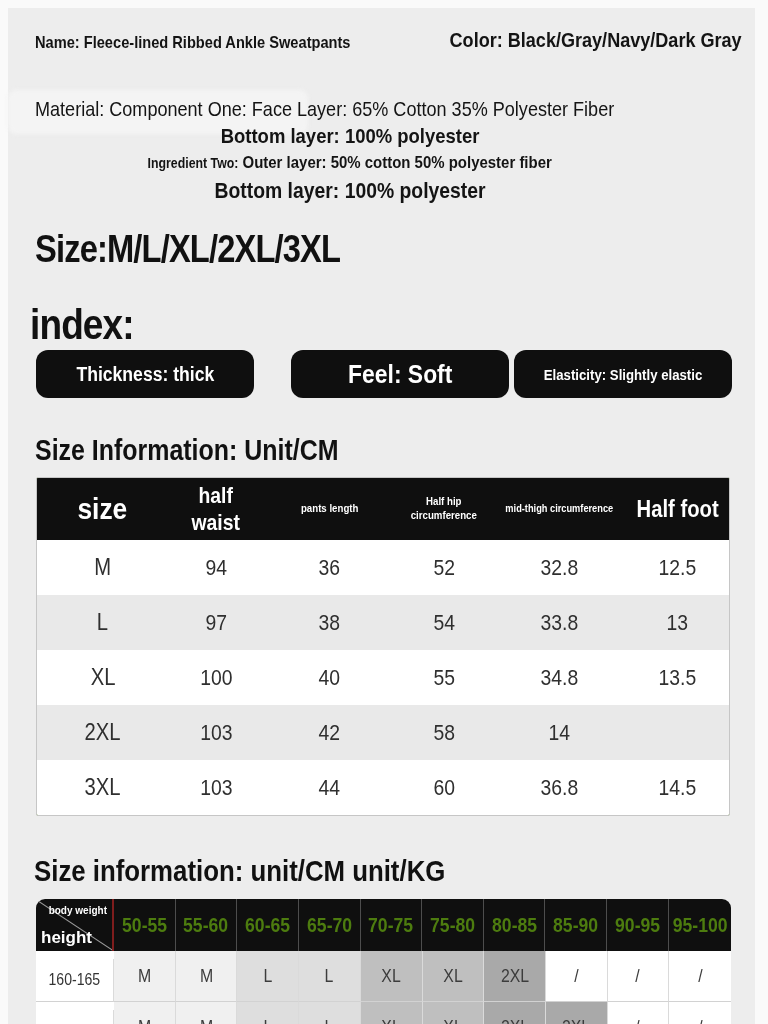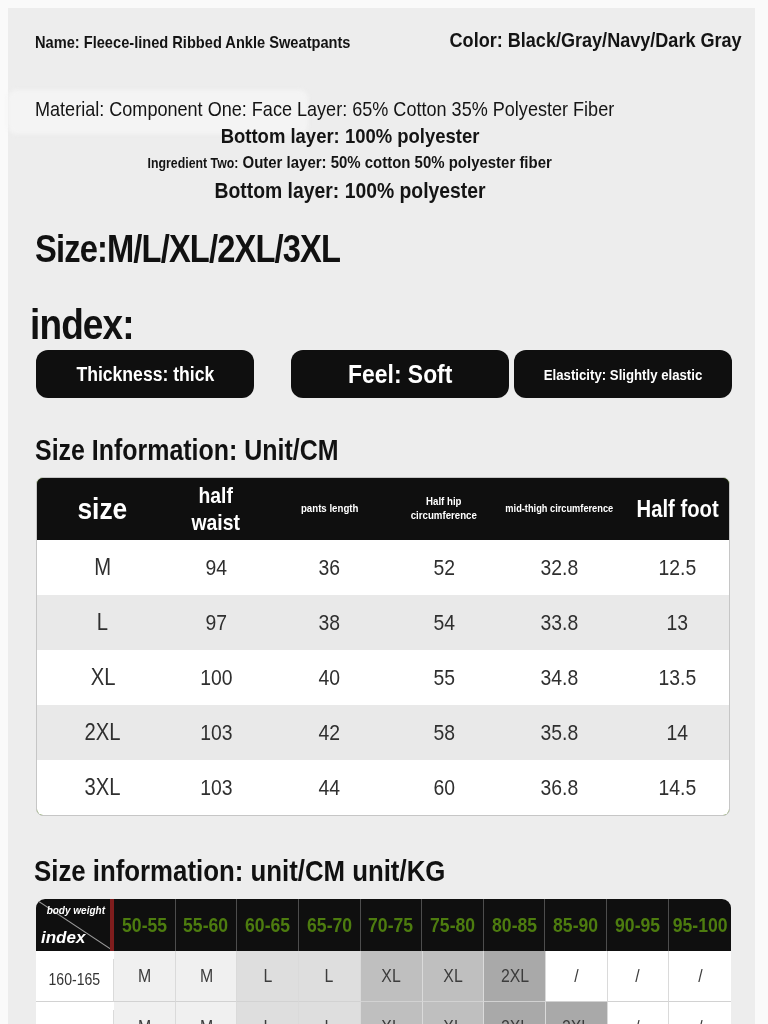--- a/index.html
+++ b/index.html
@@ -30,41 +30,41 @@
   .badge{flex:1;height:48px;background:#0f0f0f;border-radius:12px;color:#fff;font-weight:700;display:flex;align-items:center;justify-content:center;}
   .b0{font-size:20px;}
   .b1{font-size:26px;margin-left:32px;}
   .b2{font-size:15px;}
 
   .sec-h{position:absolute;font-weight:700;color:#111;}
   .h1{left:35px;top:434px;font-size:29px;}
   .h2{left:34px;top:854px;font-size:30px;}
 
   
-  .table1{position:absolute;left:36px;top:477px;width:694px;background:#4d7c0f;border:1px solid #c6c6c6;border-radius:7px;overflow:hidden;box-sizing:border-box;}
+  .table1{position:absolute;left:36px;top:477px;width:694px;background:#4d7c0f;border:1px solid #c6c6c6;border-radius:2px;overflow:hidden;box-sizing:border-box;}
   .t1-header{display:grid;grid-template-columns:19% 13.8% 19% 14.1% 19.2% 14.9%;background:#0f0f0f;height:62px;}
   .t1-hcell{display:flex;align-items:center;justify-content:center;color:#fff;font-weight:700;text-align:center;}
   .t1-hcell .sxc{white-space:normal;line-height:1.25;}
   .hc0{font-size:30px;}
   .hc1{font-size:11px;}
   .hc2{font-size:22px;}
   .hc3{font-size:11px;}
   .hc4{font-size:10.5px;}
   .hc5{font-size:23px;}
   .t1-row{display:grid;grid-template-columns:19% 13.8% 19% 14.1% 19.2% 14.9%;height:55px;background:#fff;}
   .t1-row.alt{background:#e9e9e9;}
   .t1-cell{display:flex;align-items:center;justify-content:center;font-size:22px;color:#2f2f2f;}
   .t1-cell.first{font-size:23px;}
 
   
   .table2{position:absolute;left:36px;top:899px;width:695px;border-radius:9px 9px 0 0;overflow:hidden;background:#fff;box-sizing:border-box;}
   .t2-header{display:grid;grid-template-columns:78px repeat(10,1fr);background:#0f0f0f;height:52px;}
   .t2-hcell{display:flex;align-items:center;justify-content:center;color:#4d7c0f;font-weight:700;font-size:20px;border-right:1px solid #4d4d4d;box-sizing:border-box;}
   .t2-header > div:last-child{border-right:none;}
-  .t2-corner{position:relative;border-right:4px solid #7f1d1d;box-sizing:border-box;overflow:hidden;font-style:italic;}
+  .t2-corner{position:relative;border-right:2px solid #7f1d1d;box-sizing:border-box;overflow:hidden;}
   .t2-corner .diag{position:absolute;left:0;top:0;width:95px;height:1px;background:#9a9a9a;transform:rotate(33.5deg);transform-origin:0 0;}
   .corner-top{position:absolute;top:6px;right:5px;font-size:10px;color:#fff;font-weight:700;}
   .corner-bottom{position:absolute;bottom:3px;left:5px;font-size:17px;color:#fff;font-weight:700;}
   .t2-row{display:grid;grid-template-columns:78px repeat(10,1fr);height:51px;}
   .t2-cell{display:flex;align-items:center;justify-content:center;font-size:18px;color:#3c3c3c;border-right:1px solid #dadada;border-bottom:1px solid #d2d2d2;box-sizing:border-box;background:#fff;}
   .t2-row > div:last-child{border-right:none;}
   .t2-cell.height-cell{font-size:16px;color:#333;margin-top:8px;}
 </style>
 </head>
 <body>
@@ -192,23 +192,20 @@
           <div class="t1-cell">
             <span class="sxc">103</span>
           </div>
           <div class="t1-cell">
             <span class="sxc">42</span>
           </div>
           <div class="t1-cell">
             <span class="sxc">58</span>
           </div>
           <div class="t1-cell">
-            <span class="sxc">35.8</span>
-          </div>
-          <div class="t1-cell">
             <span class="sxc">14</span>
           </div>
         </div>
         <div class="t1-row">
           <div class="t1-cell first">
             <span class="sxc">3XL</span>
           </div>
           <div class="t1-cell">
             <span class="sxc">103</span>
           </div>
@@ -228,21 +225,21 @@
       </div>
   </div>
 
   <div class="sec-h h2"><span class="sx">Size information: unit/CM unit/KG</span></div>
 
   <div class="table2">
     <div class="t2-header" id="t2-header">
       <div class="t2-corner">
         <div class="diag"></div>
         <span class="corner-top">body weight</span>
-        <span class="corner-bottom">index</span>
+        <span class="corner-bottom">height</span>
       </div>
     <div class="t2-hcell">
           <span class="sxc">50-55</span>
         </div>
         <div class="t2-hcell">
           <span class="sxc">55-60</span>
         </div>
         <div class="t2-hcell">
           <span class="sxc">60-65</span>
         </div>

